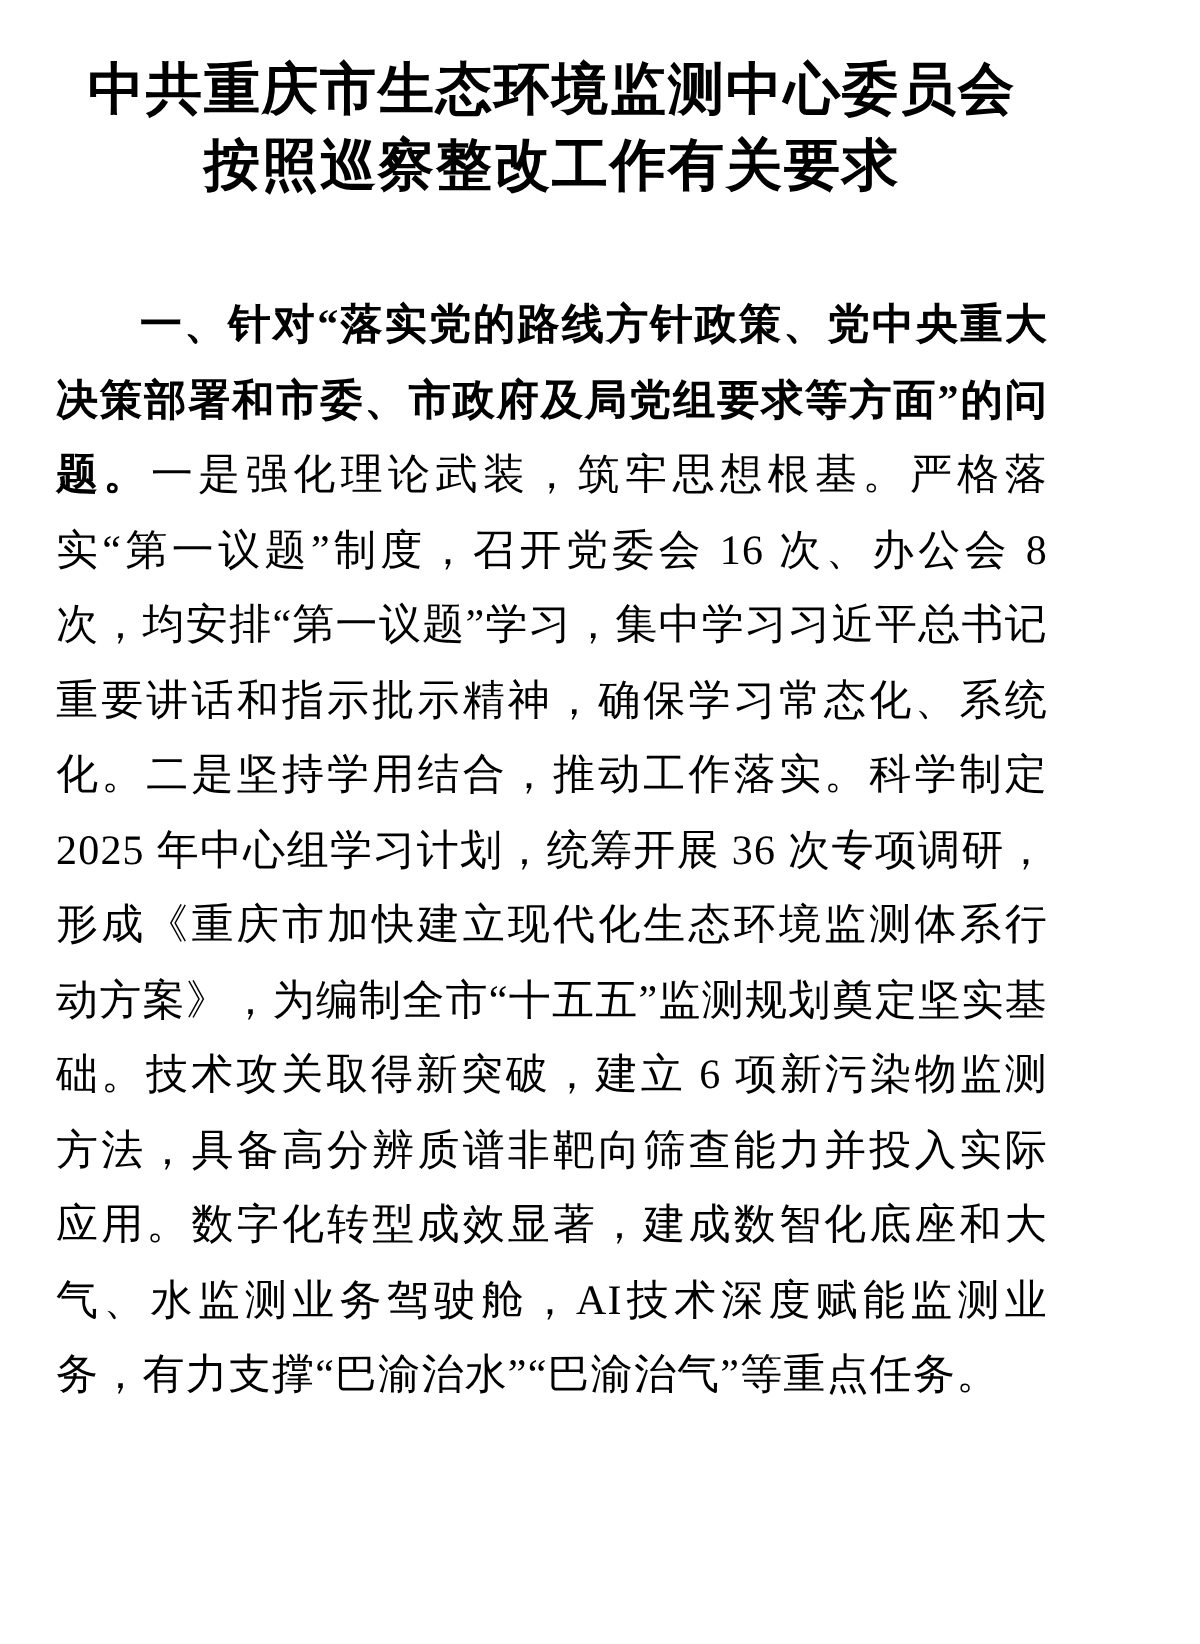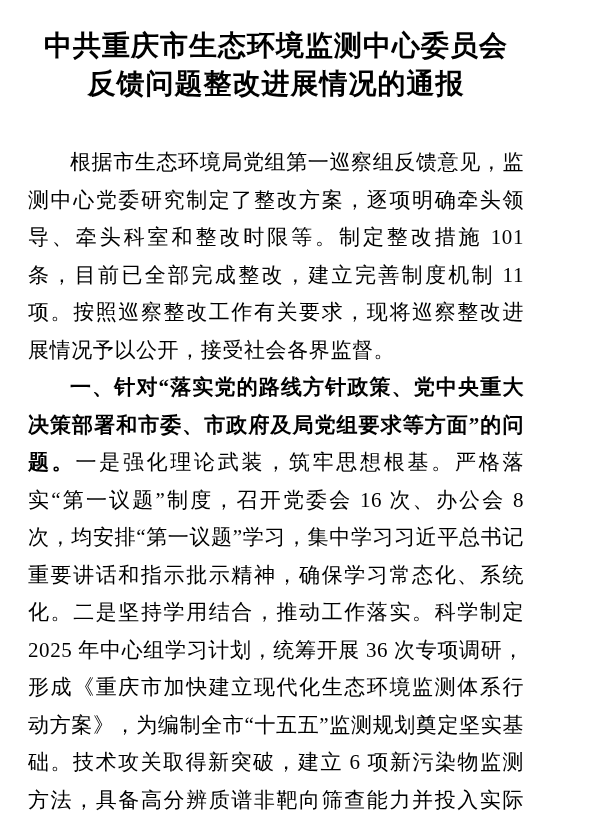--- a/index.html
+++ b/index.html
@@ -37,21 +37,20 @@
   }
   .section-heading { font-weight: 700; }
 </style>
 </head>
 <body>
 
 <div class="page">
 
   <h1 class="title">
     <span class="title-line">中共重庆市生态环境监测中心委员会</span>
-    <span class="title-line">反馈问题整改进展情况的通报</span>
+    <span class="title-line">按照巡察整改工作有关要求</span>
   </h1>
 
   <div class="doc-body">
-    <p class="para"><span>根据市生态环境局党组第一巡察组反馈意见，监测中心党委研究制定了整改方案，逐项明确牵头领导、牵头科室和整改时限等。制定整改措施 101 条，目前已全部完成整改，建立完善制度机制 11 项。按照巡察整改工作有关要求，现将巡察整改进展情况予以公开，接受社会各界监督。</span></p>
     <p class="para"><span class="section-heading">一、针对“落实党的路线方针政策、党中央重大决策部署和市委、市政府及局党组要求等方面”的问题。</span><span>一是强化理论武装，筑牢思想根基。严格落实“第一议题”制度，召开党委会 16 次、办公会 8 次，均安排“第一议题”学习，集中学习习近平总书记重要讲话和指示批示精神，确保学习常态化、系统化。二是坚持学用结合，推动工作落实。科学制定 2025 年中心组学习计划，统筹开展 36 次专项调研，形成《重庆市加快建立现代化生态环境监测体系行动方案》，为编制全市“十五五”监测规划奠定坚实基础。技术攻关取得新突破，建立 6 项新污染物监测方法，具备高分辨质谱非靶向筛查能力并投入实际应用。数字化转型成效显著，建成数智化底座和大气、水监测业务驾驶舱，AI技术深度赋能监测业务，有力支撑“巴渝治水”“巴渝治气”等重点任务。</span></p>
   </div>
 
 </div>
 
 </body></html>

